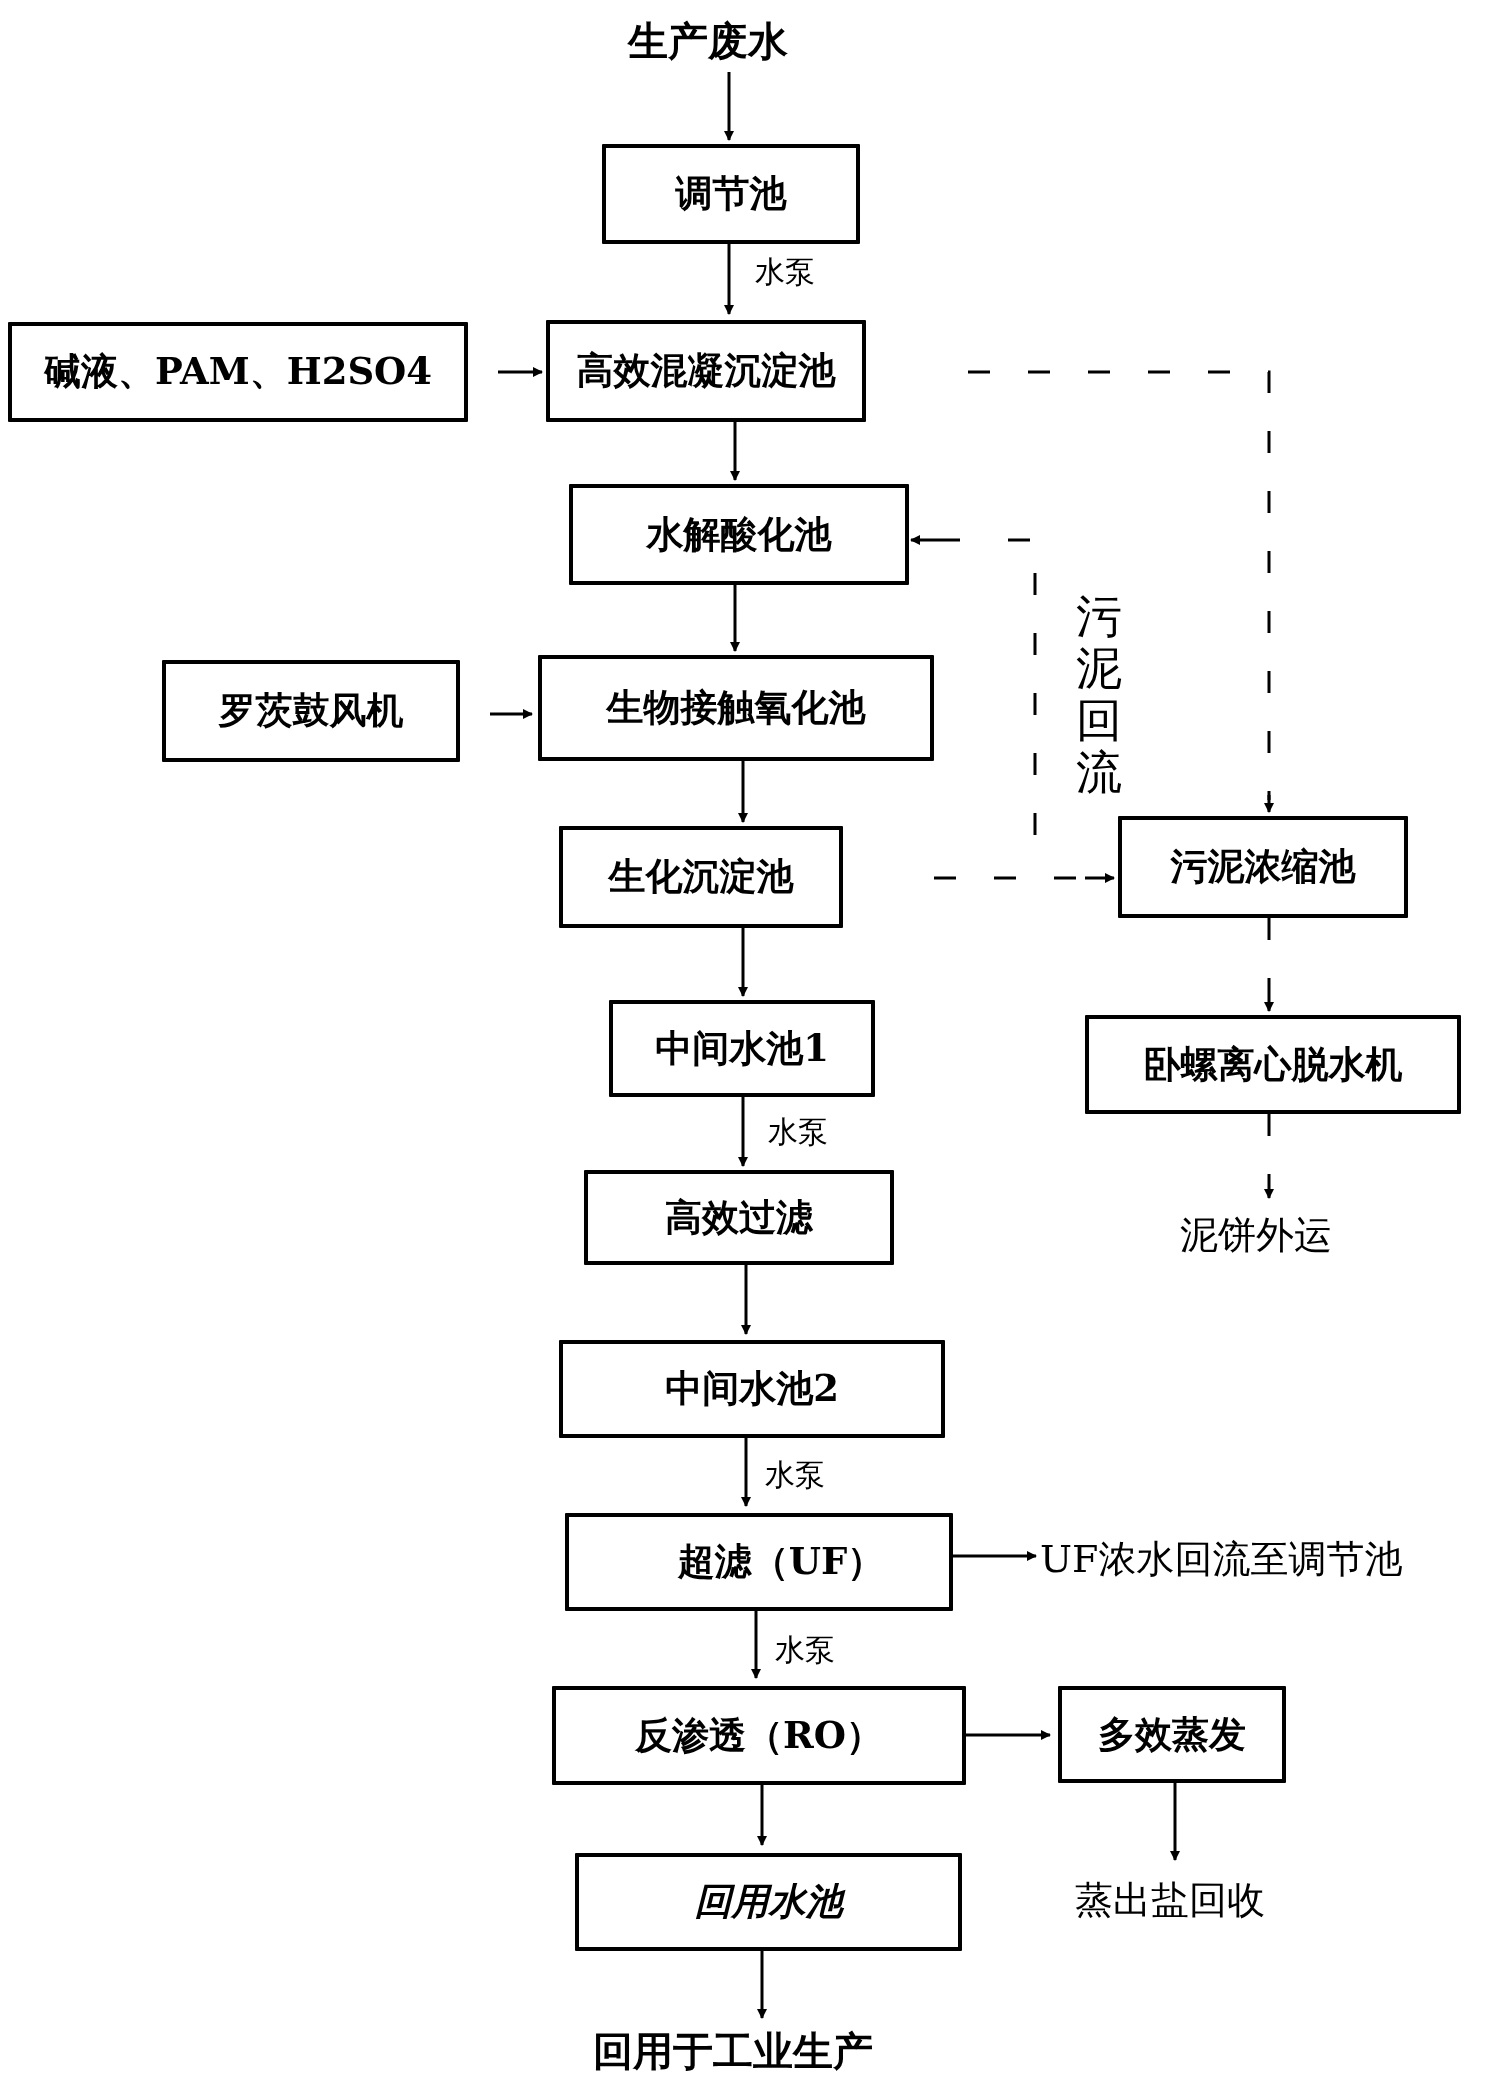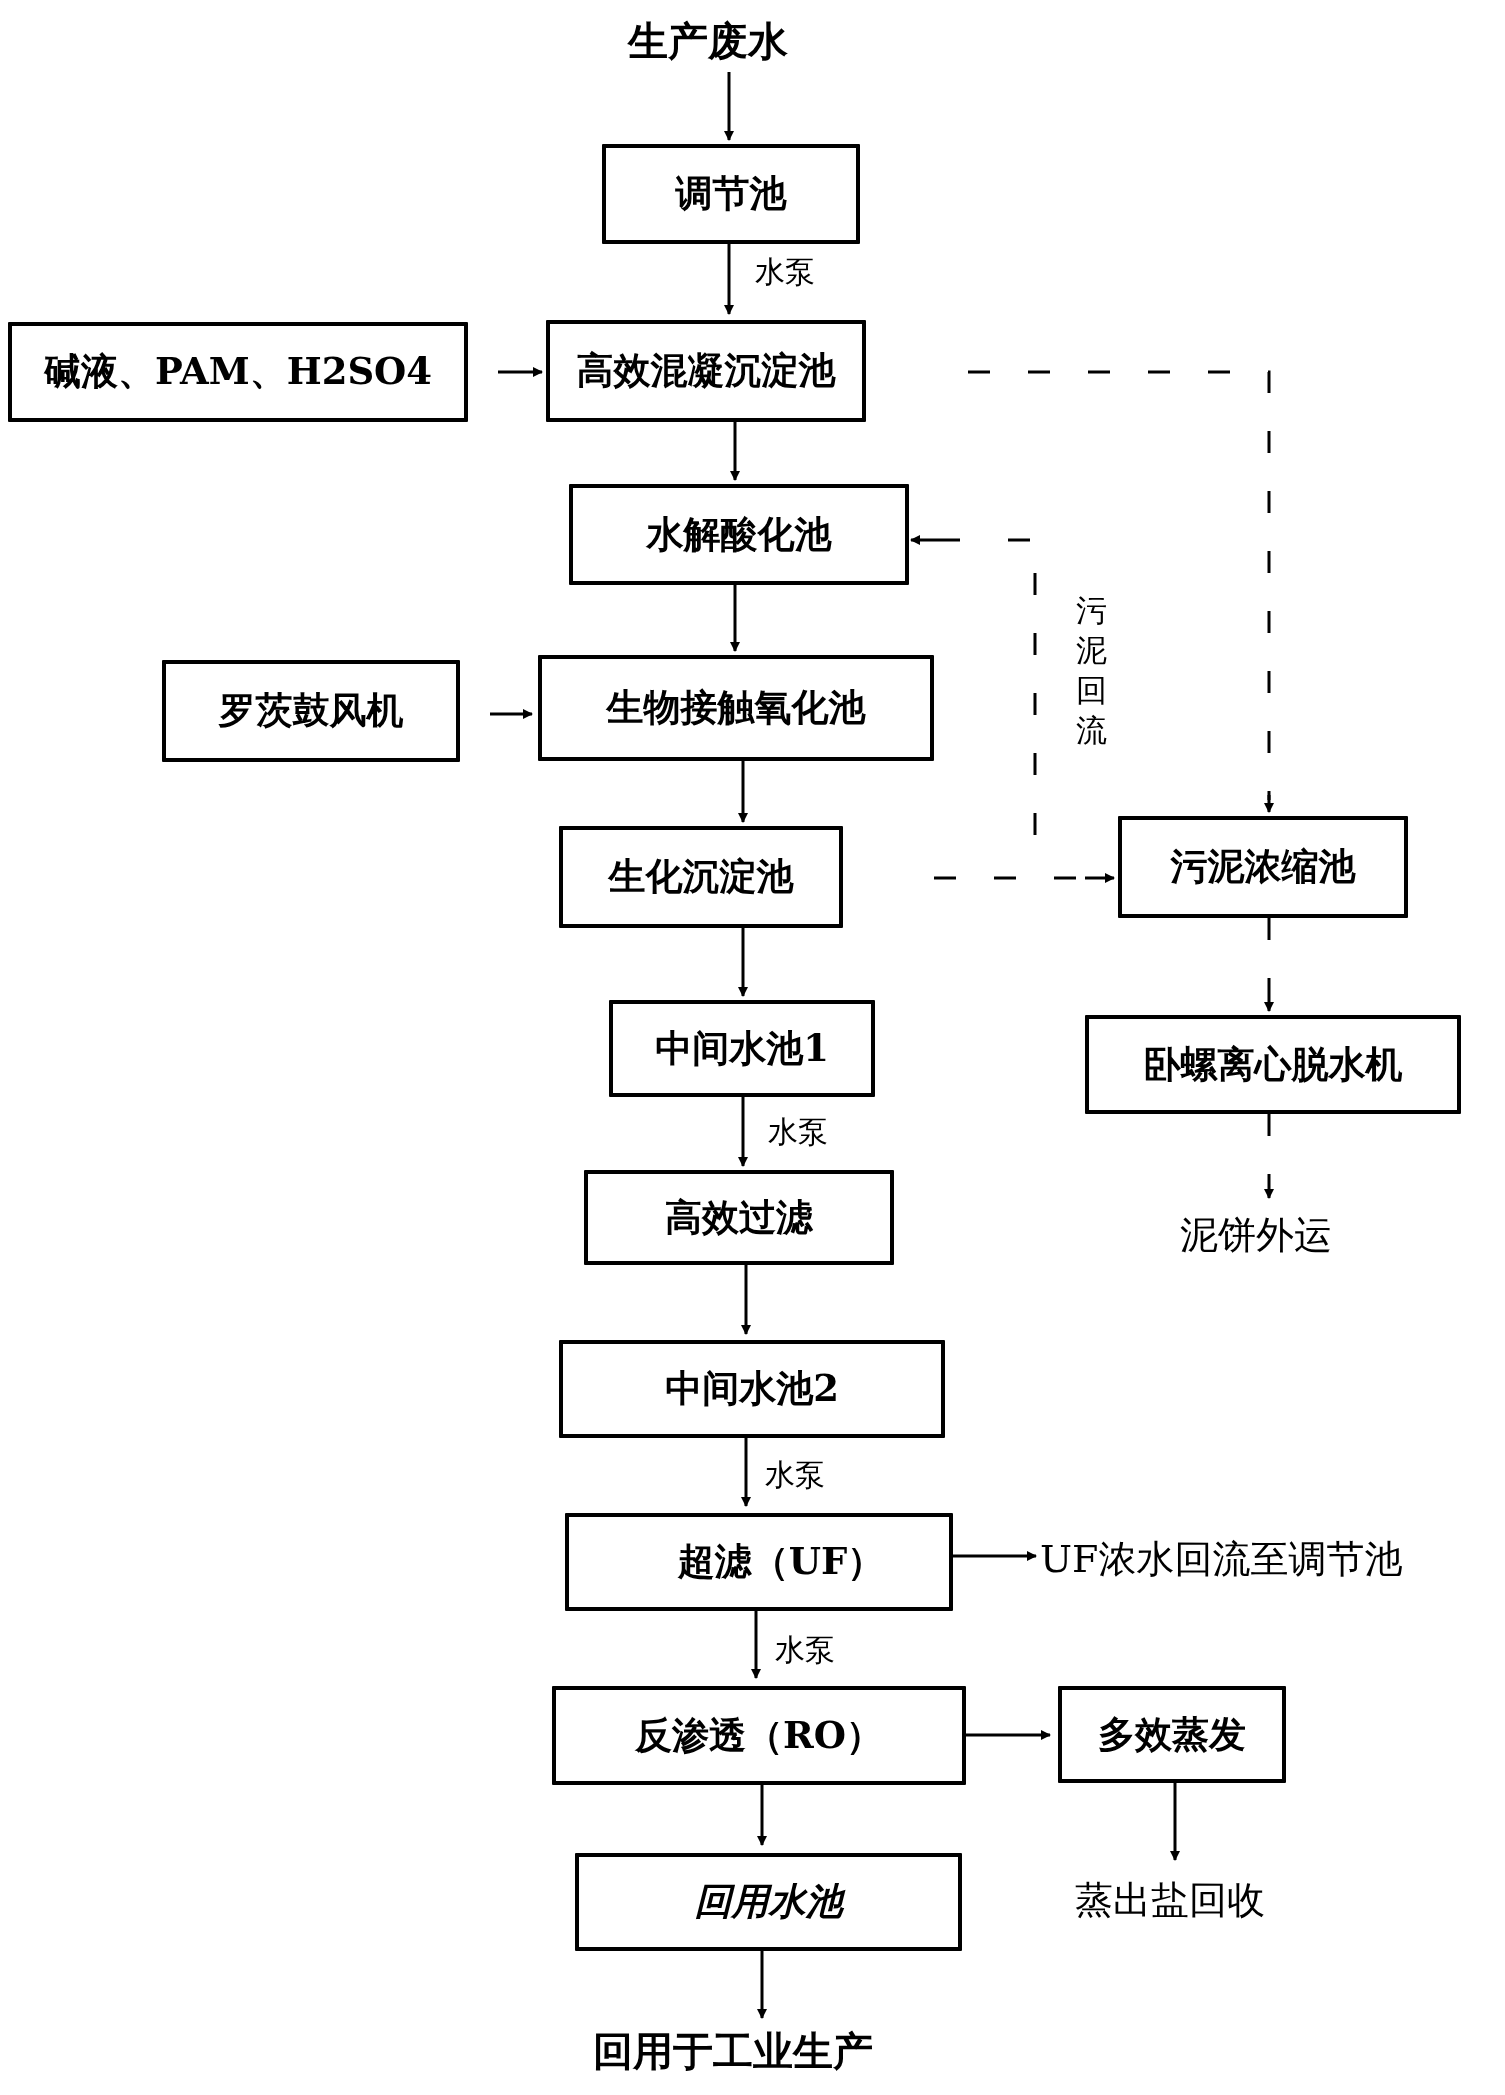--- a/index.html
+++ b/index.html
@@ -6,22 +6,22 @@
   body { width: 1505px; height: 2095px; position: relative; overflow: hidden;
          font-family: "DejaVu Serif", "Liberation Serif", serif; color: #000; }
   #diagram { position: absolute; left: 0; top: 0; }
   .box { position: absolute; box-sizing: border-box; border: 4px solid #000;
          border-radius: 1px; background: #fff; display: flex; align-items: center;
          justify-content: center; font-size: 37px; font-weight: bold; white-space: nowrap; }
   .box.italic span { font-style: italic; }
   .lbl { position: absolute; font-size: 40px; font-weight: bold; white-space: nowrap; }
   .small { position: absolute; font-size: 30px; white-space: nowrap; }
   .plain { position: absolute; font-size: 38px; white-space: nowrap; }
-  .vtext { position: absolute; font-size: 31px; width: 44px; line-height: 40px;
-           text-align: left; word-break: break-all; white-space: normal; }
+  .vtext { position: absolute; font-size: 46px; width: 44px; line-height: 52px;
+           text-align: right; word-break: break-all; white-space: normal; }
 </style>
 </head>
 <body>
 
 <svg id="diagram" width="1505" height="2095">
   <defs>
     <marker id="ah" markerWidth="10" markerHeight="10" refX="9" refY="5" orient="auto" markerUnits="userSpaceOnUse">
       <path d="M0,0 L10,5 L0,10 Z" fill="#000"></path>
     </marker>
   </defs>

